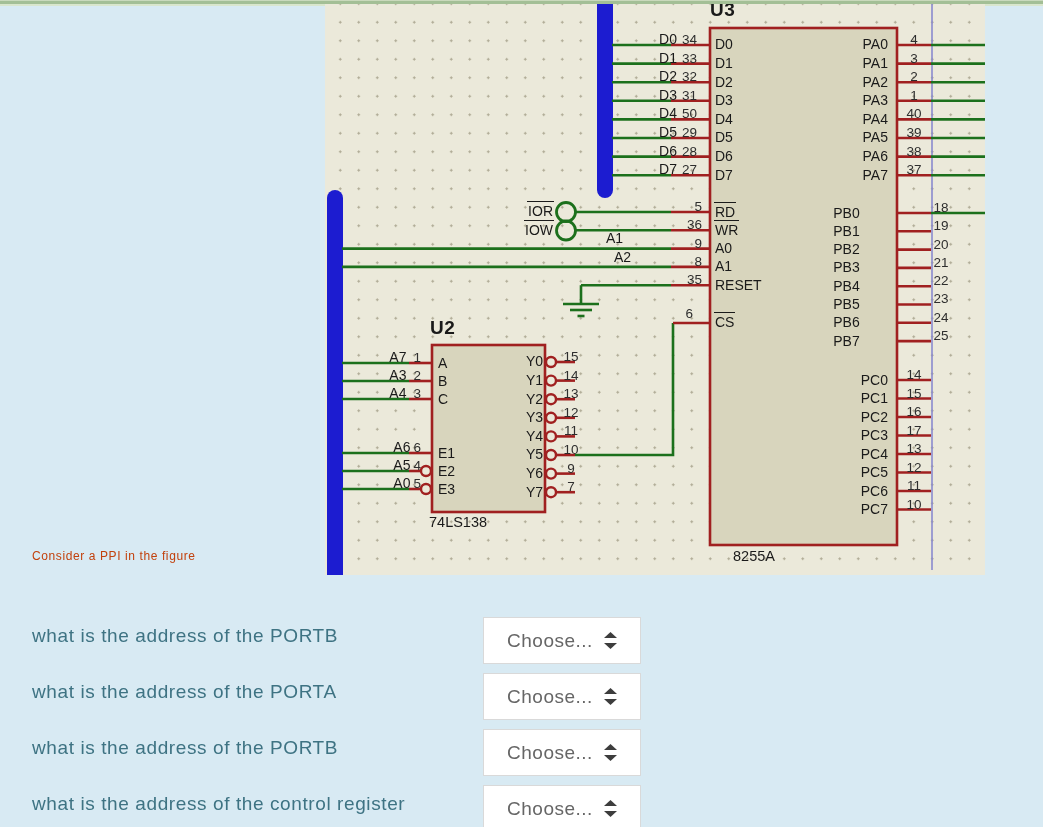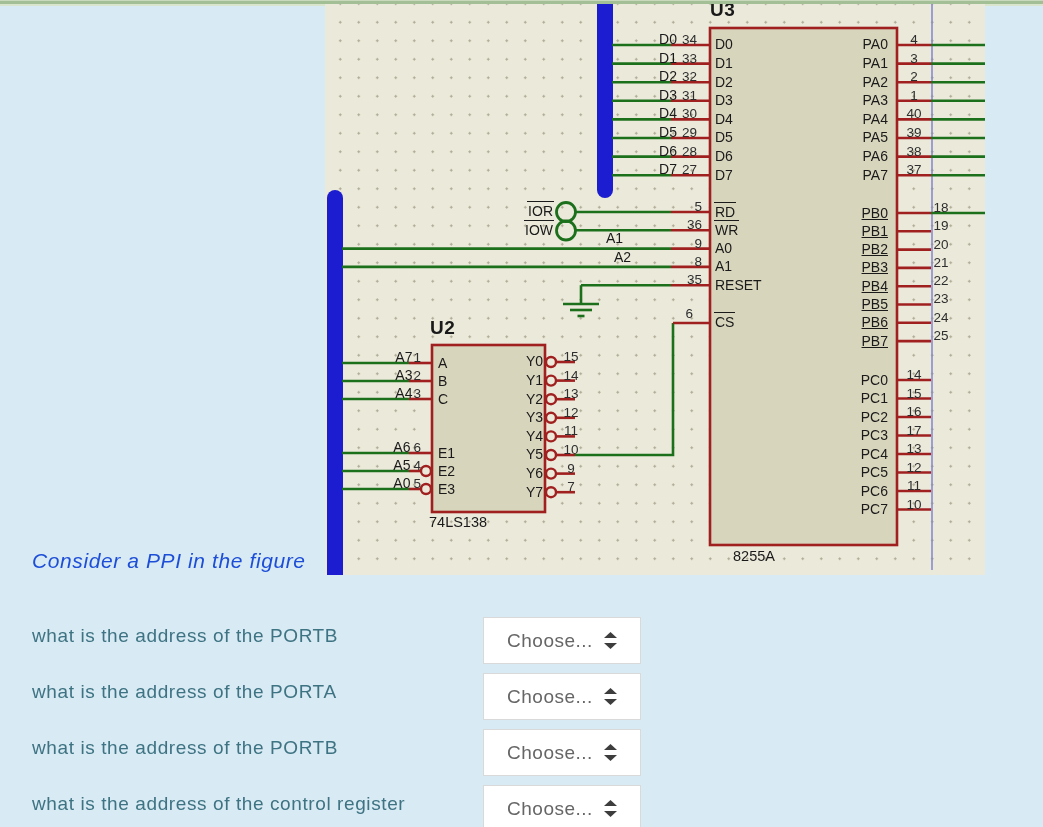--- a/index.html
+++ b/index.html
@@ -34,49 +34,49 @@
   .g-dpins .row{height:18.6px;align-items:center;}
   .g-ctrlnums{left:347px;top:191.7px;width:30px;}
   .g-ctrlnums .row{height:18.3px;justify-content:flex-end;align-items:flex-end;}
   .g-ctrlpins{left:390px;top:198.9px;}
   .g-ctrlpins .row{height:18.3px;align-items:center;}
   .g-papins{left:480px;top:31.7px;width:83px;}
   .g-papins .row{height:18.6px;justify-content:flex-end;align-items:center;}
   .g-panums{left:572px;top:24.4px;width:34px;}
   .g-panums .row{height:18.6px;justify-content:center;align-items:flex-end;}
   .g-pbpins{left:480px;top:199.9px;width:83px;}
-  .g-pbpins .row{height:18.3px;justify-content:flex-end;align-items:center;text-decoration:underline;}
+  .g-pbpins .row{height:18.3px;justify-content:center;align-items:center;}
   .g-pbnums{left:572px;top:192.7px;width:34px;}
   .g-pbnums .row{height:18.3px;justify-content:center;align-items:flex-end;padding-left:44px;}
   .g-pcpins{left:480px;top:366.8px;width:83px;}
   .g-pcpins .row{height:18.5px;justify-content:flex-end;align-items:center;}
   .g-pcnums{left:572px;top:359.5px;width:34px;}
   .g-pcnums .row{height:18.5px;justify-content:center;align-items:flex-end;}
   
   .g-abcnets{left:30px;top:343px;width:66px;}
-  .g-abcnets .row{height:18px;justify-content:flex-end;align-items:flex-end;gap:1px;}
+  .g-abcnets .row{height:18px;justify-content:flex-end;align-items:flex-end;gap:7px;}
   .g-abcpins{left:113px;top:350px;}
   .g-abcpins .row{height:18px;align-items:center;}
   .g-ennets{left:30px;top:433px;width:66px;}
   .g-ennets .row{height:18px;justify-content:flex-end;align-items:flex-end;gap:3px;}
   .g-enpins{left:113px;top:440px;}
   .g-enpins .row{height:18px;align-items:center;}
   .g-ypins{left:160px;top:348.7px;width:58px;}
   .g-ypins .row{height:18.6px;justify-content:flex-end;align-items:center;}
   .g-ynums{left:232px;top:341.4px;width:28px;}
   .g-ynums .row{height:18.6px;justify-content:center;align-items:flex-end;}
   
   .slbl{position:absolute;white-space:nowrap;}
   .refl{font-size:19px;font-weight:bold;letter-spacing:0.5px;}
   .partl{font-size:14.5px;}
   .txt-r{text-align:right;}
   
   .intro{
     position:absolute;left:32px;top:549px;
-    color:#1d4ed8;font-size:21px;letter-spacing:0.6px;font-style:italic;
+    color:#c2410c;font-size:12px;letter-spacing:0.6px;
   }
   .qlist{position:absolute;left:0;top:612px;width:1043px;}
   .q-row{position:relative;height:56px;}
   .q-label{position:absolute;left:32px;top:13px;color:#3e7383;font-size:19px;letter-spacing:0.6px;white-space:nowrap;}
   .select{
     position:absolute;left:483px;top:5px;width:158px;height:47px;box-sizing:border-box;
     background:#fff;border:1px solid #d9d9d9;
     display:flex;align-items:center;justify-content:center;gap:11px;
     color:#666;font-size:19px;letter-spacing:0.5px;cursor:pointer;
   }
@@ -224,21 +224,21 @@
       <div class="row">
       <span>D2</span>
       <span class="num">32</span>
     </div>
       <div class="row">
       <span>D3</span>
       <span class="num">31</span>
     </div>
       <div class="row">
       <span>D4</span>
-      <span class="num">30</span>
+      <span class="num">50</span>
     </div>
       <div class="row">
       <span>D5</span>
       <span class="num">29</span>
     </div>
       <div class="row">
       <span>D6</span>
       <span class="num">28</span>
     </div>
       <div class="row">

